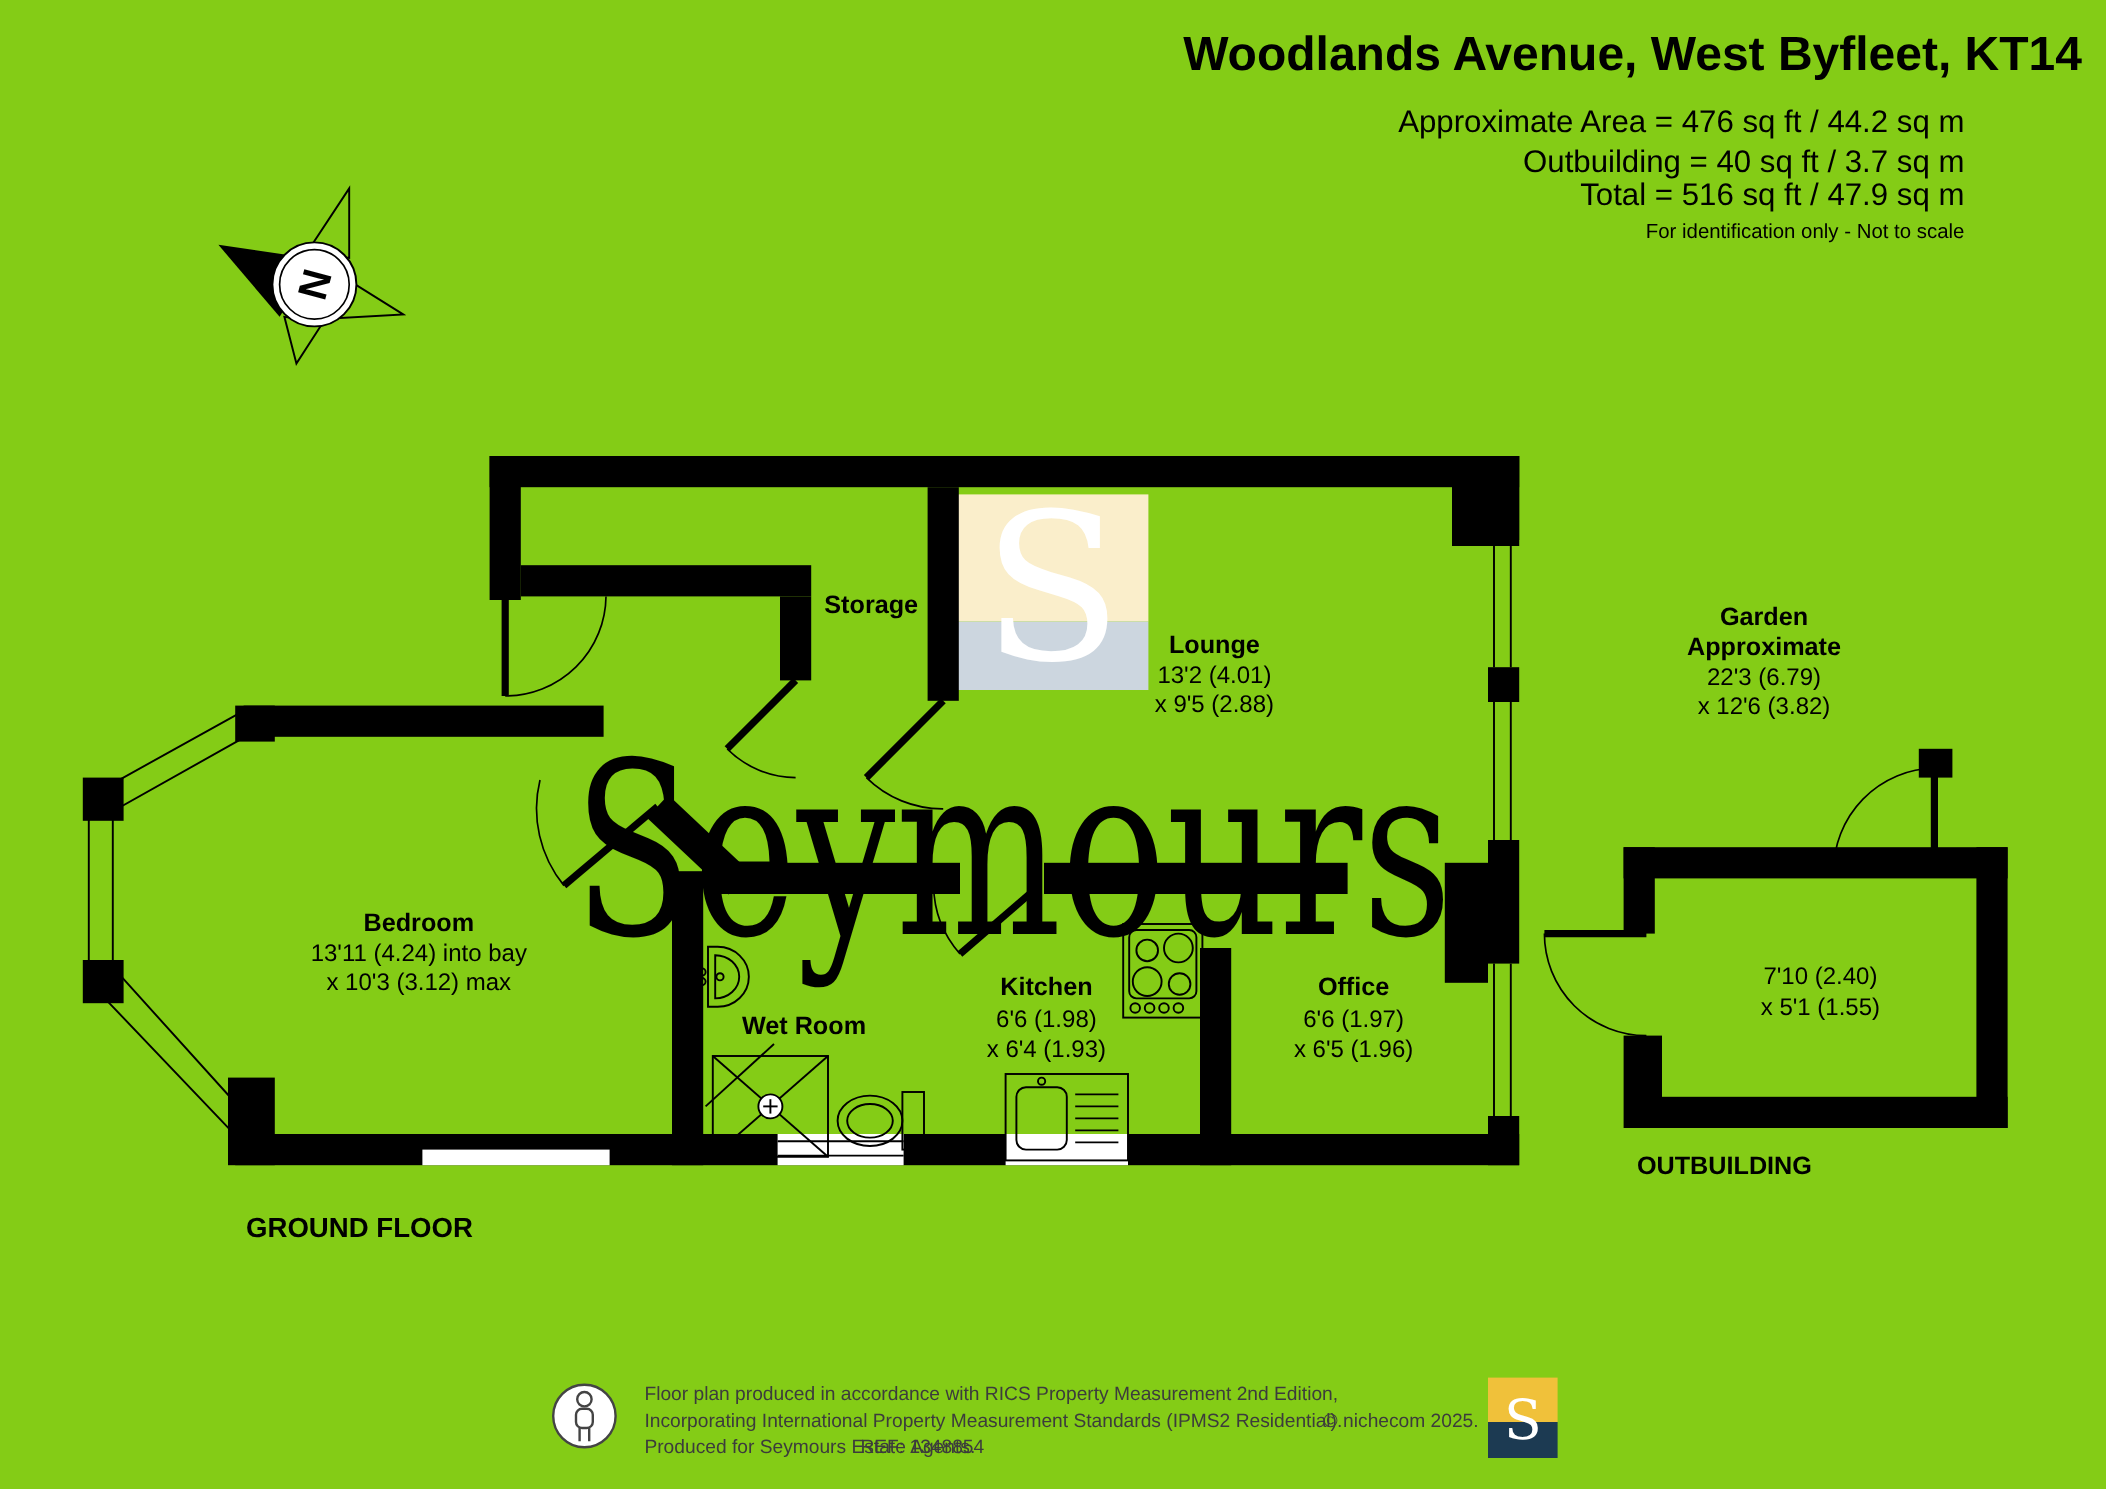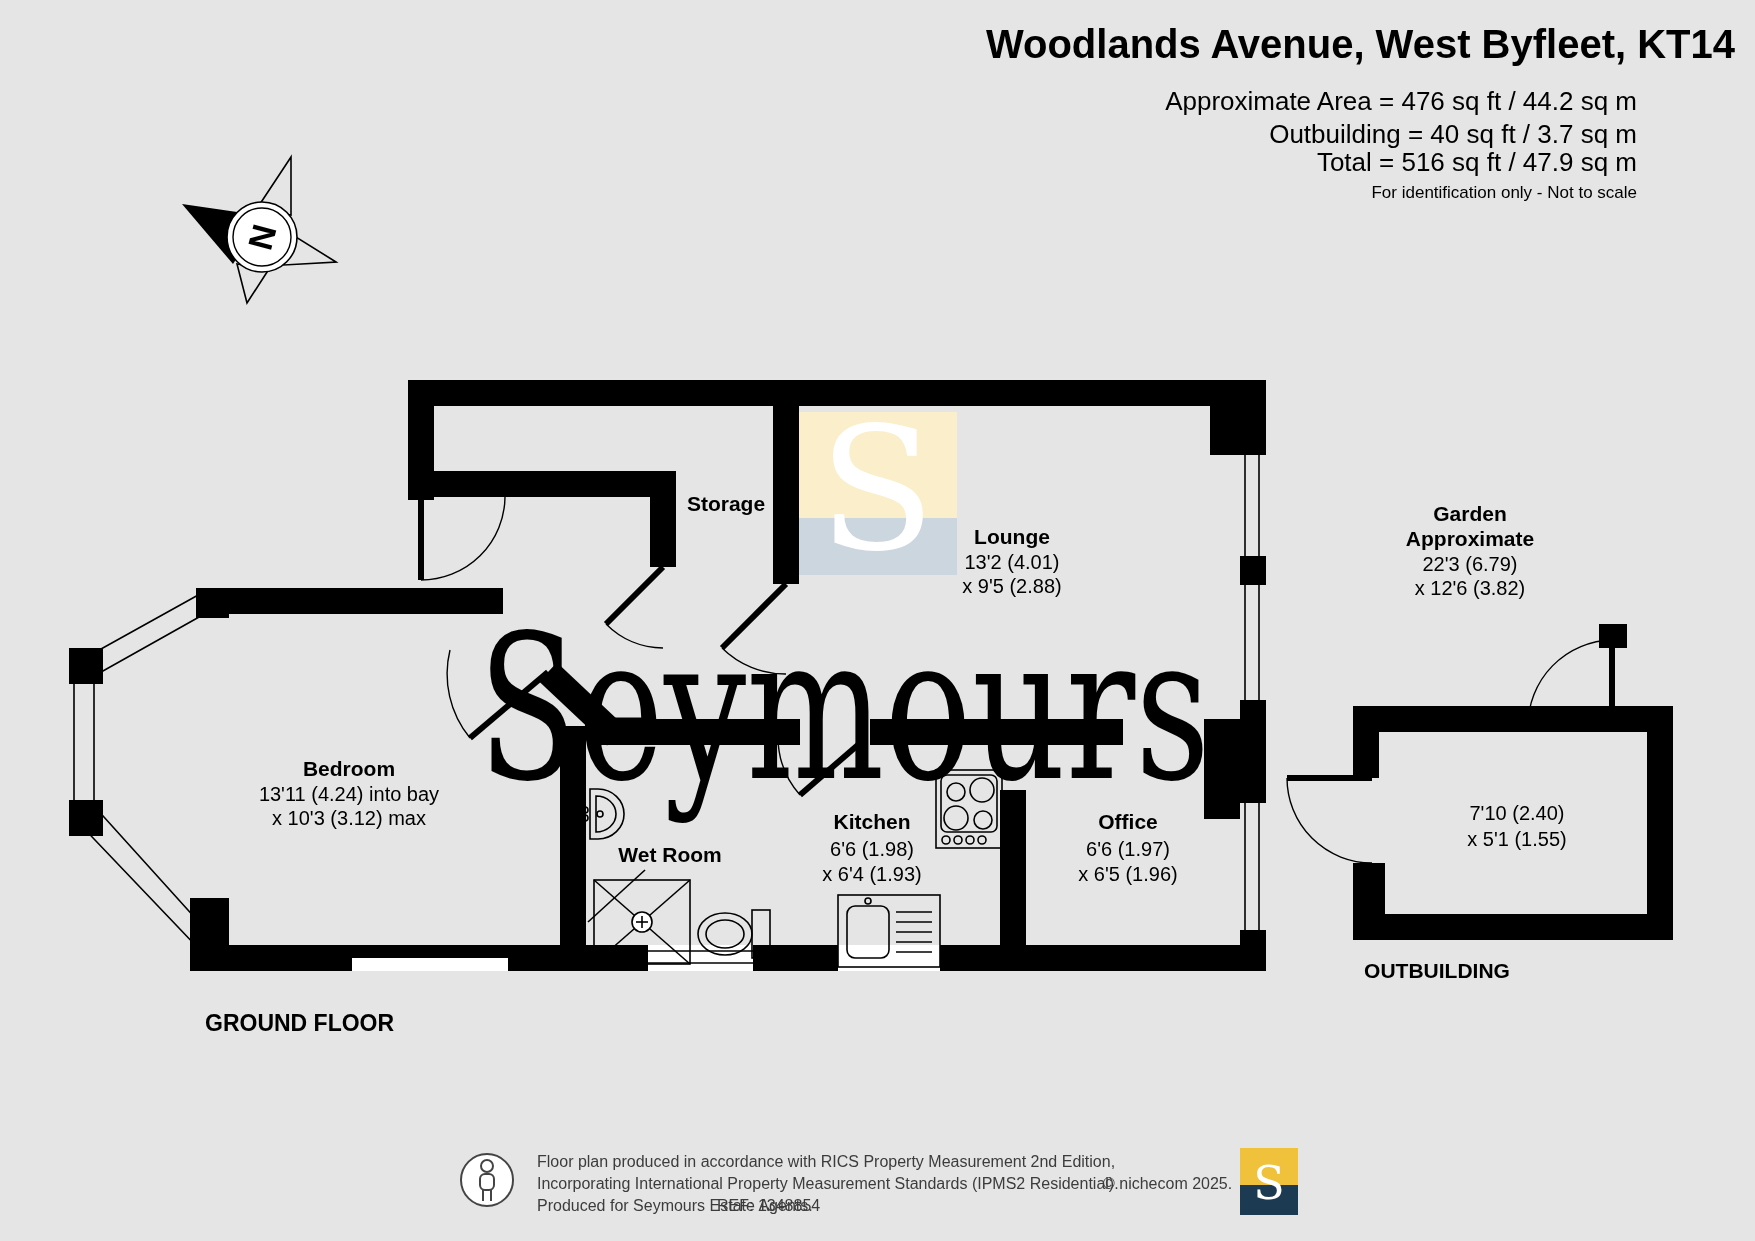--- a/index.html
+++ b/index.html
@@ -1,16 +1,16 @@
 <!DOCTYPE html>
 <html><head>
 <meta charset="utf-8">
 <style>
   html,body{margin:0;padding:0;background:#fff;}
-  .page{position:relative;width:1755px;height:1241px;background:#e5e5e5;overflow:hidden;
+  .page{position:relative;width:1755px;height:1241px;background:#84cc16;overflow:hidden;
         font-family:"Liberation Sans", sans-serif;}
   svg text{font-family:"Liberation Sans", sans-serif;fill:#000;}
   .t-title{font-size:40px;font-weight:bold;}
   .t-area{font-size:26px;}
   .t-note{font-size:17px;}
   .rn{font-size:21px;font-weight:bold;}
   .rd{font-size:20px;}
   .floor-label{font-size:23px;font-weight:bold;}
   .ob-label{font-size:21px;font-weight:bold;}
   .foot{font-size:16px;fill:#3c3c3c;}

